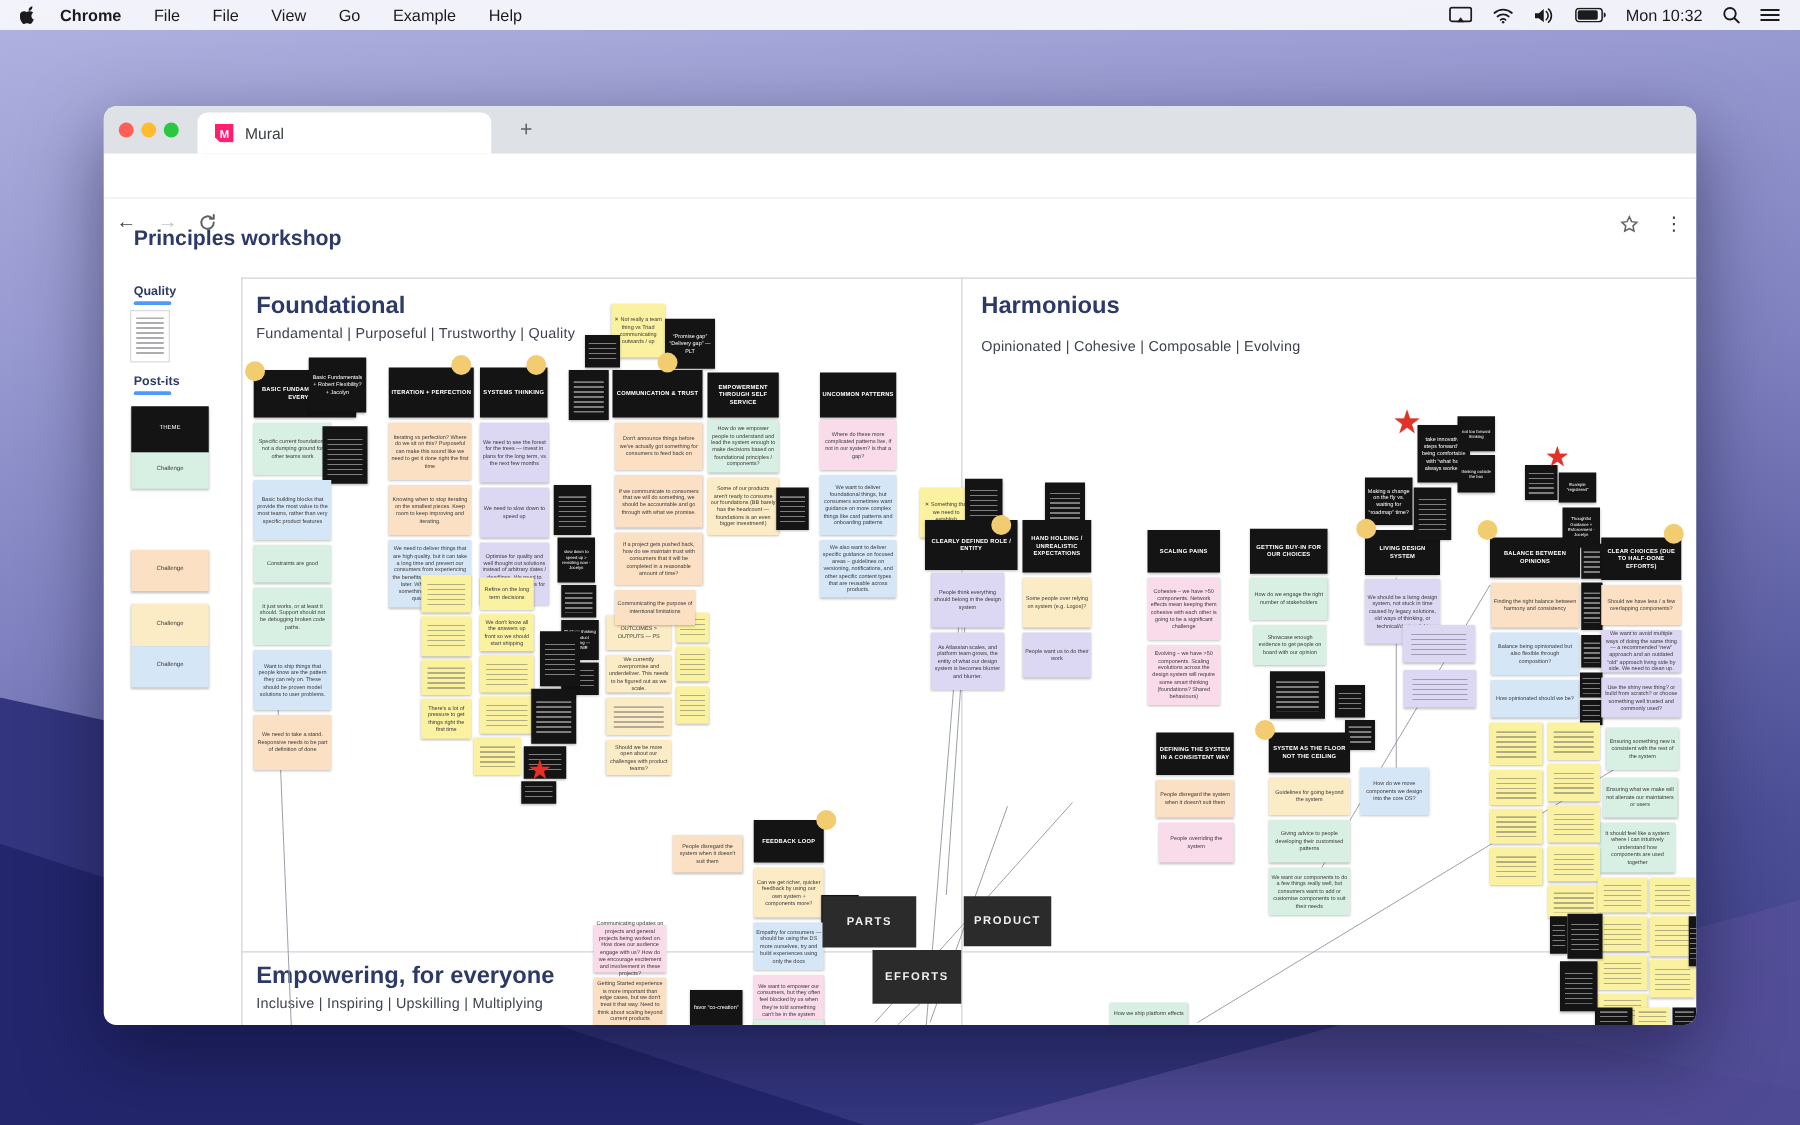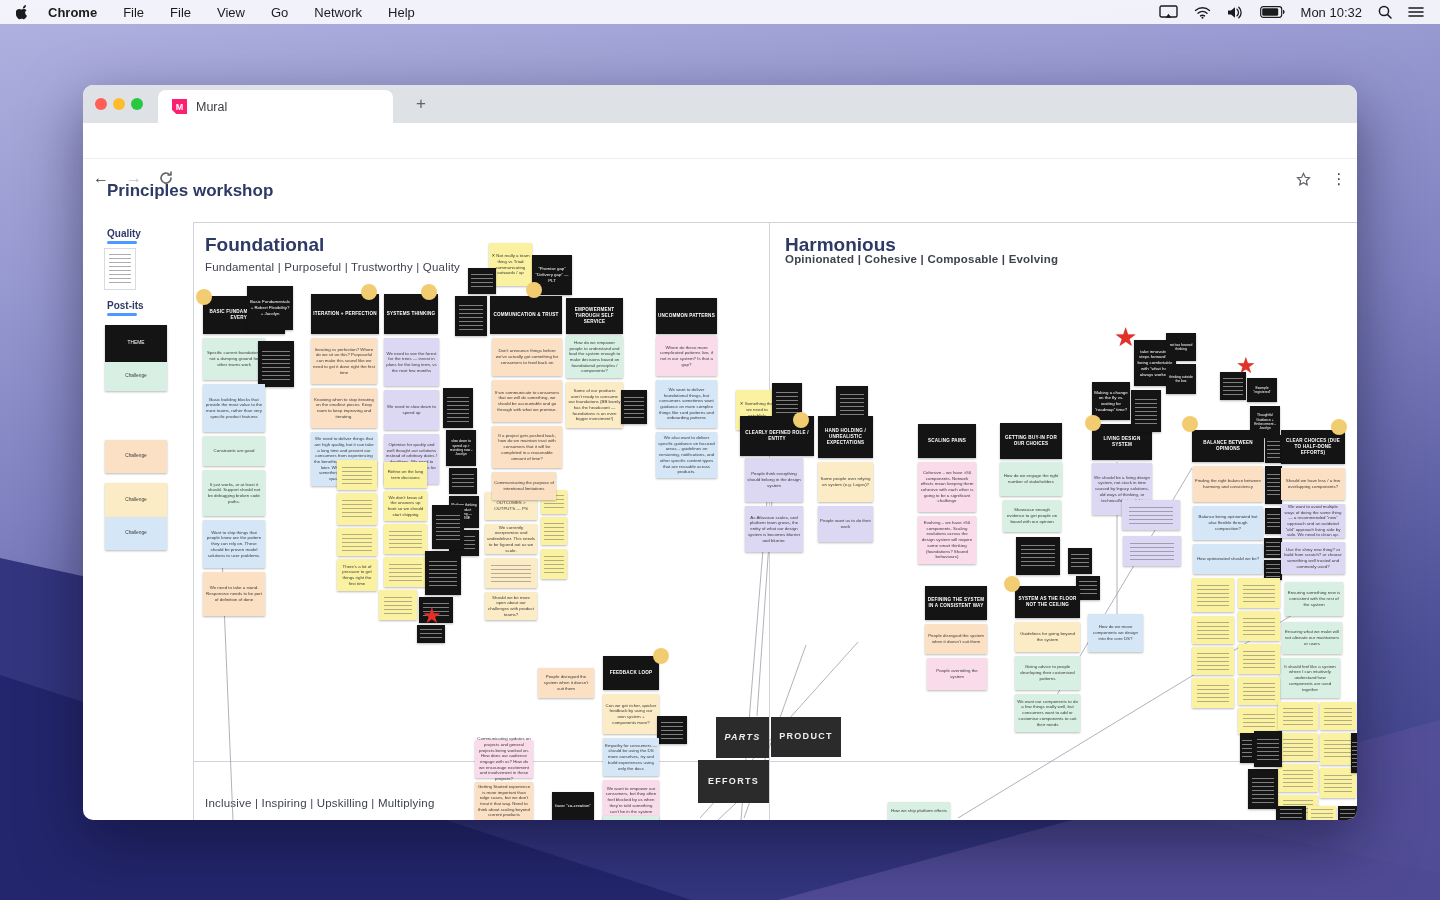--- a/index.html
+++ b/index.html
@@ -82,21 +82,21 @@
 <div class="wave wave2"></div>
 <div class="wave wave3"></div>
 
 <div class="menubar">
   <span class="apple">
     <svg width="14" height="16" viewBox="0 0 16 18" fill="#1b1b1e">
         <path d="M11.3 1.1c-.9.06-1.95.63-2.56 1.37-.55.67-1.02 1.67-.84 2.64 1 .08 2.02-.51 2.63-1.25.57-.7.96-1.67.77-2.76zM8.9 5.6c-1.2 0-2.15.66-2.8.66-.67 0-1.53-.63-2.6-.61-1.33.02-2.55.77-3.23 1.97C-1.1 10 .1 13.4 1.43 15.3c.65.93 1.43 1.97 2.45 1.93 1-.04 1.35-.63 2.53-.63s1.5.63 2.6.61c1.08-.02 1.77-.95 2.42-1.88.77-1.08 1.05-2.12 1.1-2.18-.02-.01-2.1-.8-2.12-3.17-.02-1.98 1.62-2.93 1.7-2.98-.93-1.36-2.4-1.51-2.9-1.54-.66-.05-1.66.62-2.31.64z"></path>
       </svg>
   </span>
   <span class="appname">Chrome</span>
-  <span id="mb-menus"><span class="menu-item">File</span><span class="menu-item">File</span><span class="menu-item">View</span><span class="menu-item">Go</span><span class="menu-item">Network</span><span class="menu-item">Help</span></span>
+  <span id="mb-menus"><span class="menu-item">File</span><span class="menu-item">File</span><span class="menu-item">View</span><span class="menu-item">Go</span><span class="menu-item">Example</span><span class="menu-item">Help</span></span>
   <span class="mb-right">
     <span>
         <svg width="19" height="14" viewBox="0 0 19 14" fill="none" stroke="#1b1b1e" stroke-width="1.4">
           <rect x="1" y="1" width="17" height="11" rx="1.5"></rect>
           <path d="M6.5 12.7 L9.5 8.8 L12.5 12.7 Z" fill="#1b1b1e" stroke="none"></path>
         </svg>
       </span>
     <span>
         <svg width="17" height="13" viewBox="0 0 17 13" fill="none" stroke="#1b1b1e" stroke-width="1.4" stroke-linecap="round">
           <path d="M1.5 4.4a10.5 10.5 0 0 1 14 0"></path>
@@ -181,21 +181,22 @@
         <line x1="958" y1="818" x2="1340" y2="586" stroke="#9aa0a8" stroke-width="0.8"></line>
         <line x1="736" y1="803" x2="718" y2="820" stroke="#9aa0a8" stroke-width="0.8"></line>
       </svg>
   <div class="frame-line" style="left: 193px; top: 222px; width: 1px; height: 598px;"></div>
       <div class="frame-line" style="left: 193px; top: 222px; width: 1247px; height: 1px;"></div>
       <div class="frame-line" style="left: 769px; top: 222px; width: 1px; height: 598px;"></div>
       <div class="frame-line" style="left: 193px; top: 761px; width: 1247px; height: 1px;"></div>
       <div class="sec-title" style="left: 205px; top: 234px;">Foundational</div>
       <div class="sec-sub" style="left: 205px; top: 261px;">Fundamental | Purposeful | Trustworthy | Quality</div>
       <div class="sec-title" style="left: 785px; top: 234px;">Harmonious</div>
-      <div class="sec-sub" style="left: 785px; top: 253px; font-weight: bold;">Opinionated | Cohesive | Composable | Evolving</div>
+      <div class="sec-sub" style="left: 785px; top: 272px;">Opinionated | Cohesive | Composable | Evolving</div>
+      <div class="sec-title" style="left: 205px; top: 770px;">Empowering, for everyone</div>
       <div class="sec-sub" style="left: 205px; top: 797px;">Inclusive | Inspiring | Upskilling | Multiplying</div>
       <div class="note dark-text hdr" style="background: rgb(20, 20, 20); --stripe: rgba(255,255,255,.45); left: 203px; top: 296px; width: 82px; height: 38px;">
         <span>BASIC FUNDAMENTALS FOR EVERYONE</span>
       </div>
       <div class="note dark-text" style="background: rgb(20, 20, 20); --stripe: rgba(255,255,255,.45); left: 247px; top: 286px; width: 46px; height: 44px;">
         <span>Basic Fundamentals + Robert Flexibility? + Jacolyn</span>
       </div>
       <div class="note dark-text hdr" style="background: rgb(20, 20, 20); --stripe: rgba(255,255,255,.45); left: 311px; top: 294px; width: 68px; height: 40px;">
         <span>ITERATION + PERFECTION</span>
       </div>
@@ -624,21 +625,21 @@
       </div>
       <div class="note" style="background: rgb(251, 224, 196); --stripe: rgba(70,70,80,.4); left: 475px; top: 782px; width: 58px; height: 38px;">
         <span>Getting Started experience is more important than edge cases, but we don't treat it that way. Need to think about scaling beyond current products</span>
       </div>
       <div class="note dark-text" style="background: rgb(20, 20, 20); --stripe: rgba(255,255,255,.45); left: 552px; top: 792px; width: 42px; height: 28px;">
         <span>favor “co-creation”</span>
       </div>
       <div class="note" style="background: rgb(216, 240, 227); --stripe: rgba(70,70,80,.4); left: 888px; top: 802px; width: 62px; height: 18px;">
         <span>How we ship platform effects</span>
       </div>
-      <div class="note dark-text box" style="background: rgb(43, 43, 43); --stripe: rgba(255,255,255,.45); left: 716px; top: 717px; width: 53px; height: 41px; font-style: italic;">
+      <div class="note dark-text box" style="background: rgb(43, 43, 43); --stripe: rgba(255,255,255,.45); left: 658px; top: 717px; width: 75px; height: 41px;">
         <span>PARTS</span>
       </div>
       <div class="note dark-text box" style="background: rgb(43, 43, 43); --stripe: rgba(255,255,255,.45); left: 771px; top: 717px; width: 70px; height: 40px;">
         <span>PRODUCT</span>
       </div>
       <div class="note dark-text box" style="background: rgb(43, 43, 43); --stripe: rgba(255,255,255,.45); left: 698px; top: 760px; width: 71px; height: 43px;">
         <span>EFFORTS</span>
       </div>
       <div class="note swatch dark-text" style="background: rgb(20, 20, 20); left: 105px; top: 325px; width: 62px; height: 37px; font-size: 4.8px;">
         <span>THEME</span>

